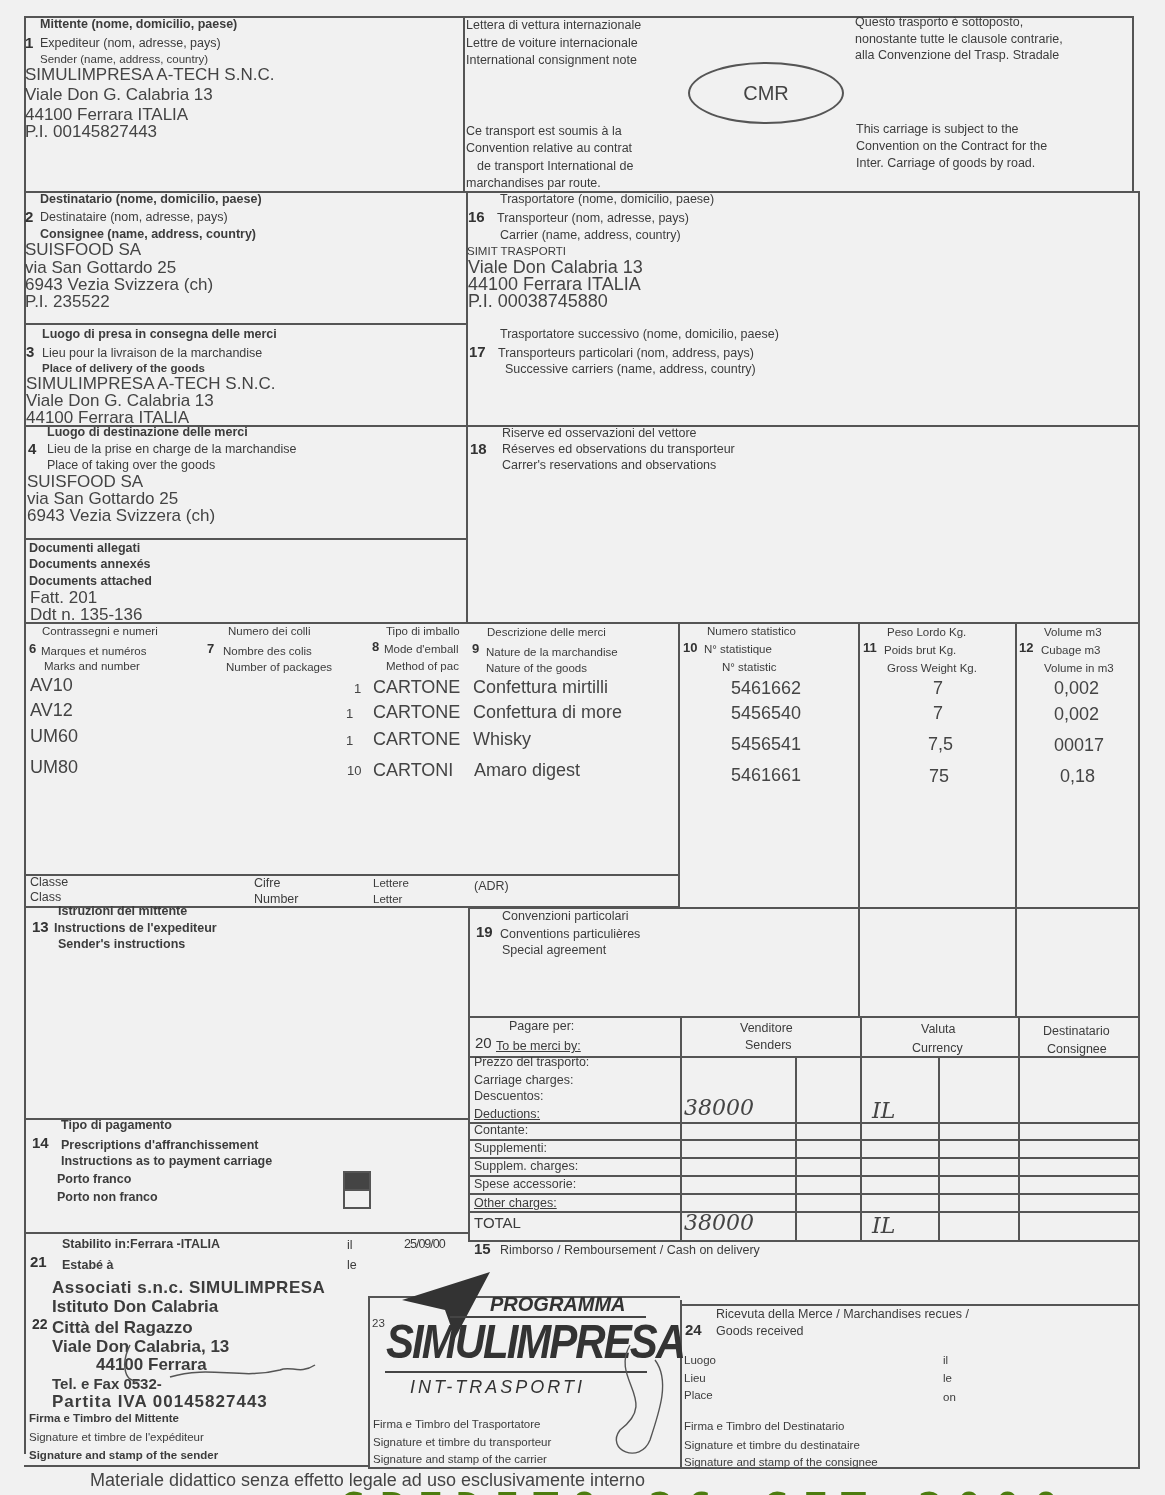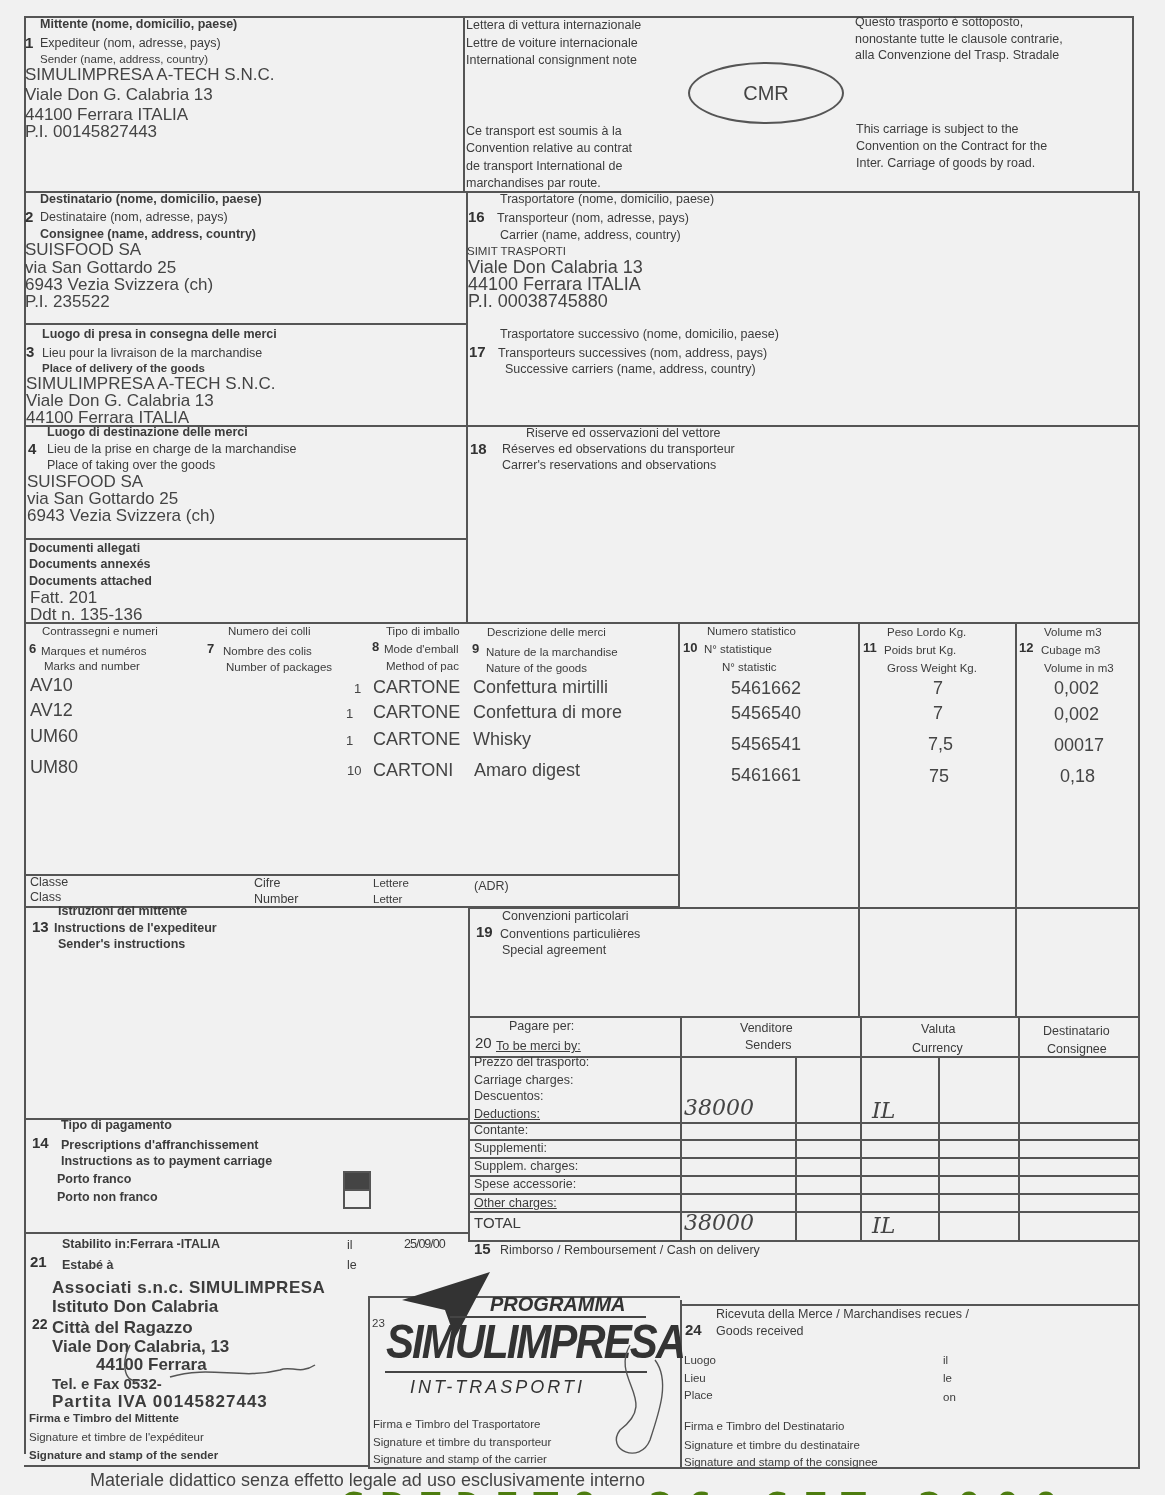--- a/index.html
+++ b/index.html
@@ -82,21 +82,21 @@
 <section>
   <div class="lbl" style="left:466px;top:17px;">Lettera di vettura internazionale</div>
   <div class="lbl" style="left:466px;top:35px;">Lettre de voiture internacionale</div>
   <div class="lbl" style="left:466px;top:52px;">International consignment note</div>
   <div class="cmr">CMR</div>
   <div class="lbl" style="left:855px;top:14px;">Questo trasporto è sottoposto,</div>
   <div class="lbl" style="left:855px;top:31px;">nonostante tutte le clausole contrarie,</div>
   <div class="lbl" style="left:855px;top:47px;">alla Convenzione del Trasp. Stradale</div>
   <div class="lbl" style="left:466px;top:123px;">Ce transport est soumis à la</div>
   <div class="lbl" style="left:466px;top:140px;">Convention relative au contrat</div>
-  <div class="lbl" style="left:466px;top:158px;">de transport International de</div>
+  <div class="lbl" style="left:466px;top:158px;padding-left:11px;">de transport International de</div>
   <div class="lbl" style="left:466px;top:175px;">marchandises par route.</div>
   <div class="lbl" style="left:856px;top:121px;">This carriage is subject to the</div>
   <div class="lbl" style="left:856px;top:138px;">Convention on the Contract for the</div>
   <div class="lbl" style="left:856px;top:155px;">Inter. Carriage of goods by road.</div>
 </section>
 
 <section>
   <div class="lbl b" style="left:40px;top:16px;">Mittente (nome, domicilio, paese)</div>
   <div class="num" style="left:25px;top:34px;">1</div>
   <div class="lbl" style="left:40px;top:35px;">Expediteur (nom, adresse, pays)</div>
@@ -153,26 +153,26 @@
   <div class="lbl" style="left:500px;top:227px;">Carrier (name, address, country)</div>
   <div class="lbl sm" style="left:467px;top:243px;">SIMIT TRASPORTI</div>
   <div class="val lg" style="left:468px;top:259px;">Viale Don Calabria 13</div>
   <div class="val lg" style="left:468px;top:276px;">44100 Ferrara ITALIA</div>
   <div class="val lg" style="left:468px;top:293px;">P.I. 00038745880</div>
 </section>
 
 <section>
   <div class="lbl" style="left:500px;top:326px;">Trasportatore successivo (nome, domicilio, paese)</div>
   <div class="num" style="left:469px;top:343px;">17</div>
-  <div class="lbl" style="left:498px;top:345px;">Transporteurs successives (nom, address, pays)</div>
+  <div class="lbl" style="left:498px;top:345px;">Transporteurs particolari (nom, address, pays)</div>
   <div class="lbl" style="left:505px;top:361px;">Successive carriers (name, address, country)</div>
 </section>
 
 <section>
-  <div class="lbl" style="left:502px;top:425px;margin-left:24px;">Riserve ed osservazioni del vettore</div>
+  <div class="lbl" style="left:502px;top:425px;">Riserve ed osservazioni del vettore</div>
   <div class="num" style="left:470px;top:440px;">18</div>
   <div class="lbl" style="left:502px;top:441px;">Réserves ed observations du transporteur</div>
   <div class="lbl" style="left:502px;top:457px;">Carrer's reservations and observations</div>
 </section>
 
 <section>
   <div>
     <div class="lbl sm" style="left:42px;top:623px;">Contrassegni e numeri</div>
     <div class="num" style="left:29px;top:641px;font-size:13px;">6</div>
     <div class="lbl sm" style="left:41px;top:643px;">Marques et numéros</div>

